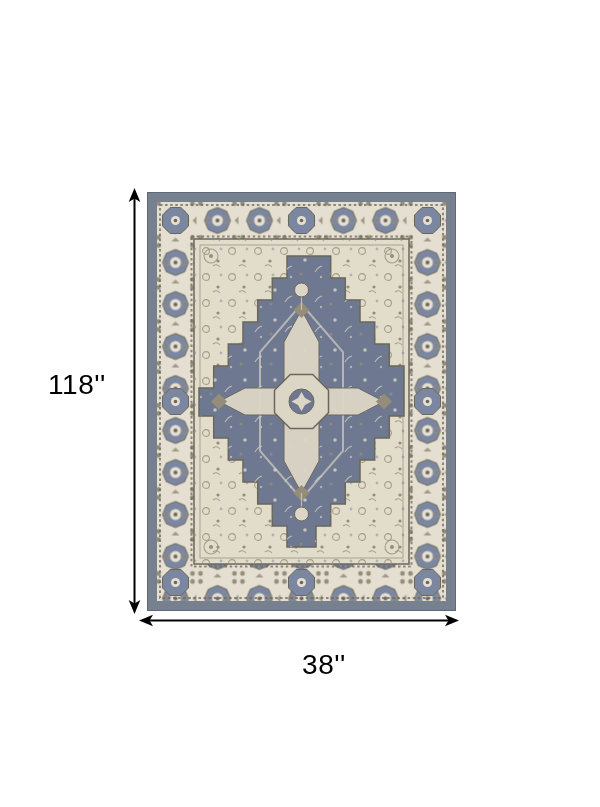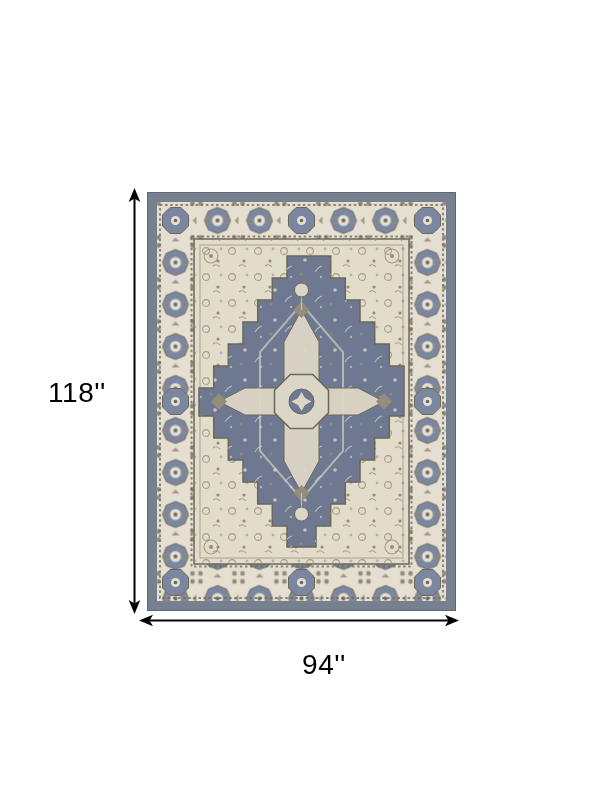--- a/index.html
+++ b/index.html
@@ -28,21 +28,21 @@
   .arrows{position:absolute;left:0;top:0;width:600px;height:807px;pointer-events:none;}
   .dim-label{
     position:absolute;
     font-size:28px;
     line-height:32px;
     letter-spacing:.5px;
     color:var(--label-color);
     text-align:center;
     width:80px;
   }
-  .dim-label.height{left:37px;top:377px;}
+  .dim-label.height{left:37px;top:369px;}
   .dim-label.width{left:284px;top:649px;}
 
   
   .c-outer{fill:var(--rug-outer-border);stroke:var(--rug-outer-border-edge);stroke-width:1;}
   .c-band{fill:var(--rug-band);}
   .c-motif-blue{fill:var(--rug-motif-blue);}
   .c-motif-taupe{fill:var(--rug-motif-taupe);}
   .c-outline{fill:var(--rug-outline);}
   .c-field{fill:var(--rug-field-ivory);}
   .c-diamond{fill:var(--rug-diamond);}
@@ -165,15 +165,15 @@
       <path class="arrow-head" d="M134.5 614 L128.7 600 L134.5 603.4 L140.3 600 Z"></path>
     </g>
     <g>
       <line class="arrow-line" x1="148" y1="620.5" x2="450" y2="620.5"></line>
       <path class="arrow-head" d="M139 620.5 L153 614.7 L149.6 620.5 L153 626.3 Z"></path>
       <path class="arrow-head" d="M459 620.5 L445 614.7 L448.4 620.5 L445 626.3 Z"></path>
     </g>
   </svg>
 
   <div class="dim-label height">118''</div>
-  <div class="dim-label width">94''</div>
+  <div class="dim-label width">38''</div>
 
 </div>
 
 </body></html>

